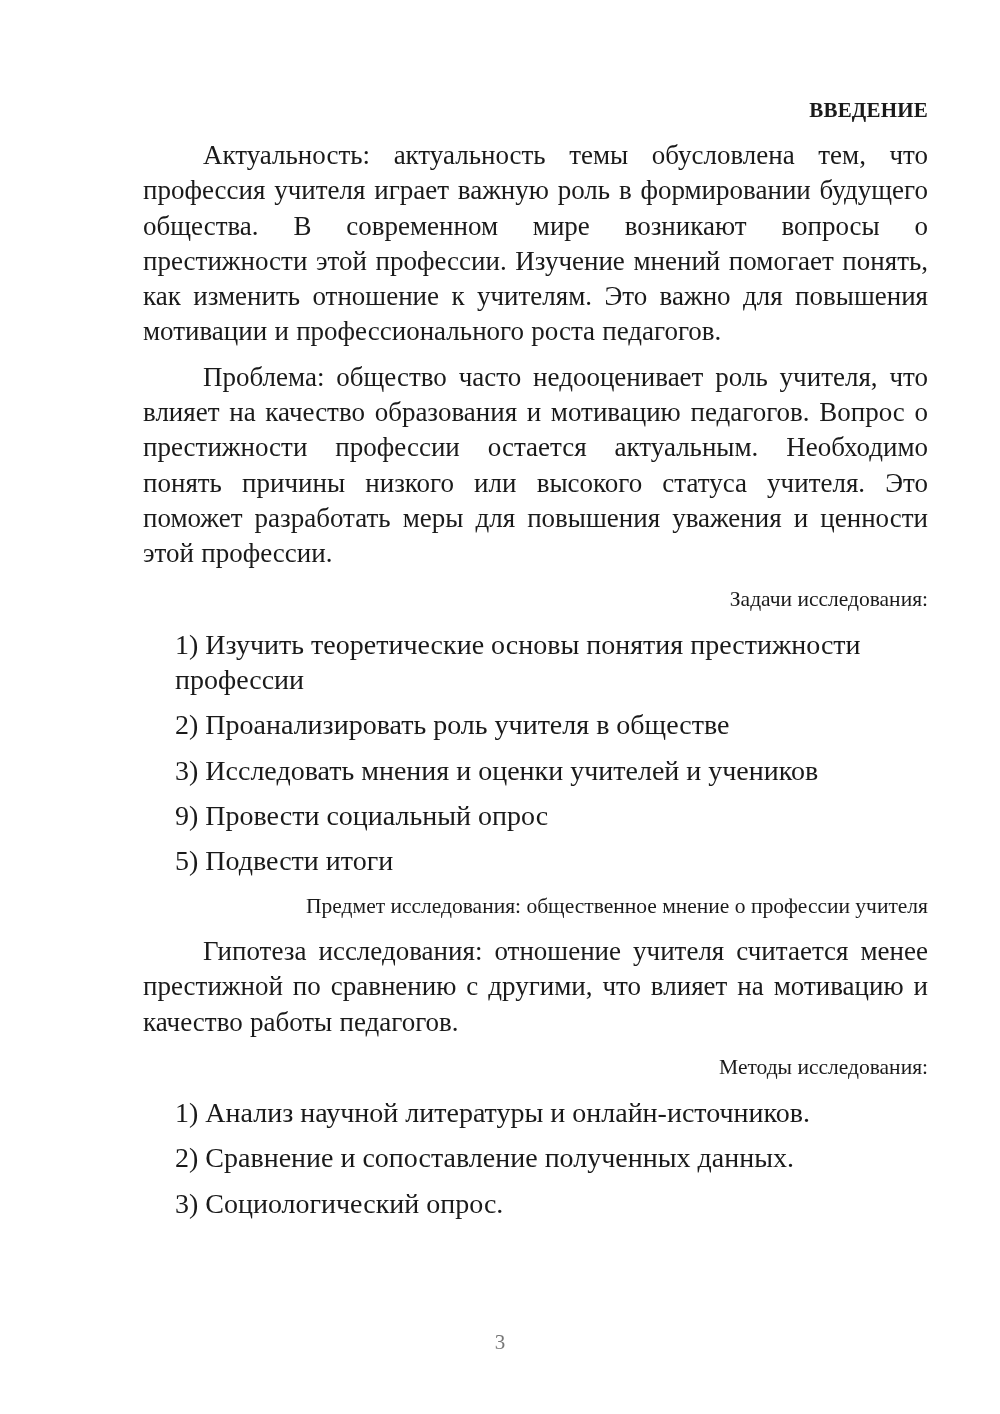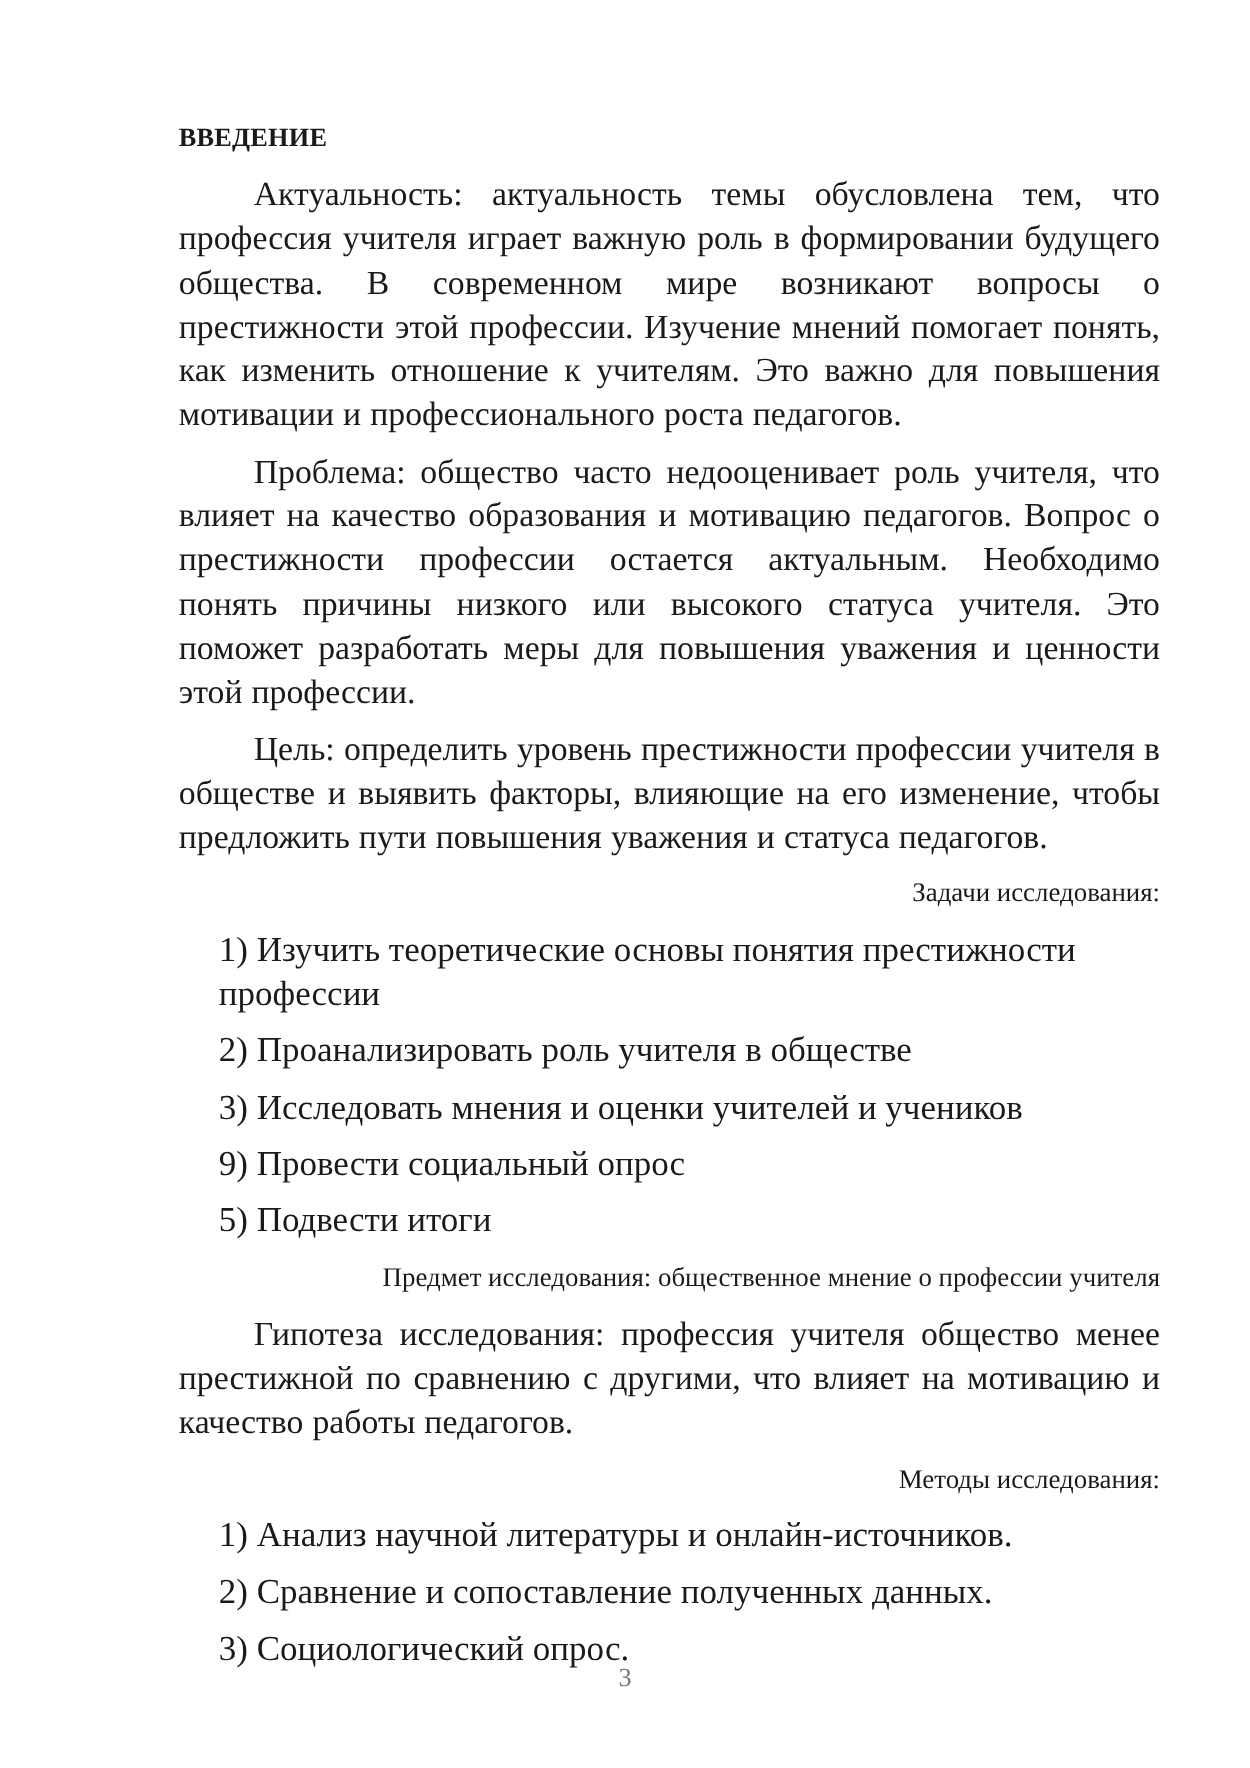--- a/index.html
+++ b/index.html
@@ -15,21 +15,21 @@
       font-family: "Liberation Serif", "DejaVu Serif", serif;
       color: #1a1a1a;
     }
     .page {
       position: absolute;
       left: 143px;
       top: 92px;
       width: 785px;
     }
     .title {
-      text-align: left;
+      text-align: right;
       font-weight: bold;
       font-size: 21px;
       line-height: 36px;
       margin: 0 0 10px 0;
       letter-spacing: 0.2px;
     }
     .para {
       font-size: 27px;
       line-height: 35.3px;
       text-align: justify;
@@ -61,33 +61,32 @@
     }
   </style>
 </head>
 <body>
 
 <div class="page">
   <h1 class="title">ВВЕДЕНИЕ</h1>
 
   <p class="para">Актуальность: актуальность темы обусловлена тем, что профессия учителя играет важную роль в формировании будущего общества. В современном мире возникают вопросы о престижности этой профессии. Изучение мнений помогает понять, как изменить отношение к учителям. Это важно для повышения мотивации и профессионального роста педагогов.</p>
   <p class="para">Проблема: общество часто недооценивает роль учителя, что влияет на качество образования и мотивацию педагогов. Вопрос о престижности профессии остается актуальным. Необходимо понять причины низкого или высокого статуса учителя. Это поможет разработать меры для повышения уважения и ценности этой профессии.</p>
-  <p class="para">Цель: определить уровень престижности профессии учителя в обществе и выявить факторы, влияющие на его изменение, чтобы предложить пути повышения уважения и статуса педагогов.</p>
 
   <p class="heading-line">Задачи исследования:</p>
   <div>
     <p class="list-item">1) Изучить теоретические основы понятия престижности профессии</p>
     <p class="list-item">2) Проанализировать роль учителя в обществе</p>
     <p class="list-item">3) Исследовать мнения и оценки учителей и учеников</p>
     <p class="list-item">9) Провести социальный опрос</p>
     <p class="list-item">5) Подвести итоги</p>
   </div>
 
   <p class="heading-line">Предмет исследования: общественное мнение о профессии учителя</p>
-  <p class="para">Гипотеза исследования: профессия учителя общество менее престижной по сравнению с другими, что влияет на мотивацию и качество работы педагогов.</p>
+  <p class="para">Гипотеза исследования: отношение учителя считается менее престижной по сравнению с другими, что влияет на мотивацию и качество работы педагогов.</p>
 
   <p class="heading-line">Методы исследования:</p>
   <div>
     <p class="list-item">1) Анализ научной литературы и онлайн-источников.</p>
     <p class="list-item">2) Сравнение и сопоставление полученных данных.</p>
     <p class="list-item">3) Социологический опрос.</p>
   </div>
 </div>
 
 <div class="page-number">3</div>

